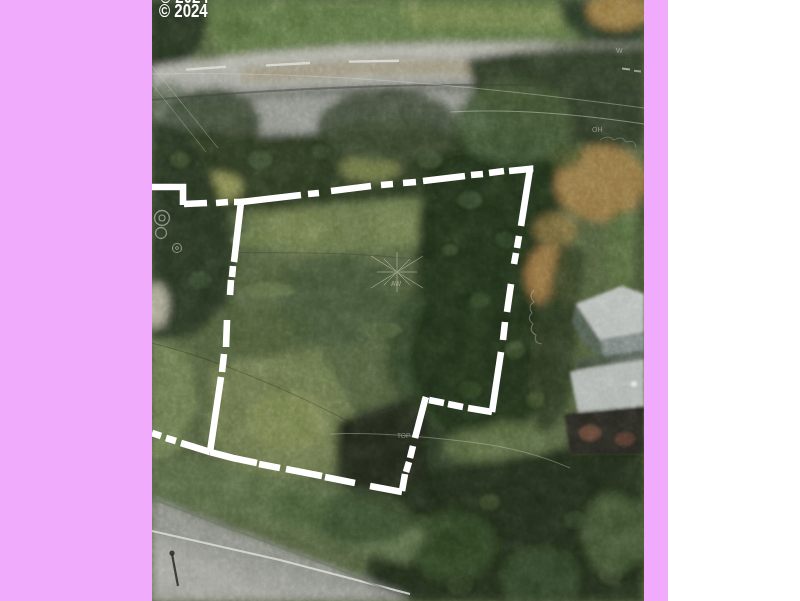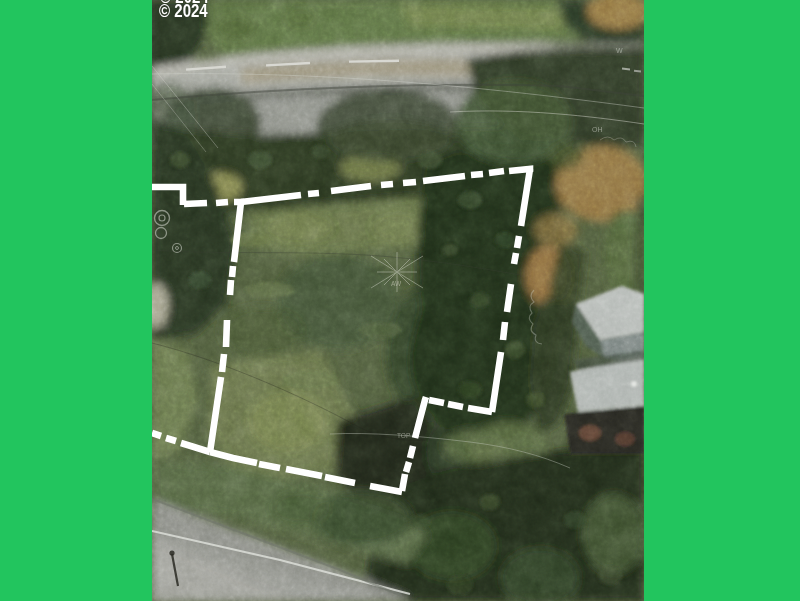--- a/index.html
+++ b/index.html
@@ -1,16 +1,16 @@
 <!DOCTYPE html>
 <html><head>
 <meta charset="utf-8">
 <style>
   html,body{margin:0;padding:0;background:#ffffff;}
-  .page{position:relative;width:800px;height:601px;background:#22c55e;overflow:hidden;
+  .page{position:relative;width:668px;height:601px;background:#f0abfc;overflow:hidden;
         font-family:"Liberation Sans", sans-serif;}
   svg{position:absolute;left:0;top:0;}
 </style>
 </head>
 <body>
 <div class="page">
 
 <svg width="800" height="601" viewBox="0 0 800 601">
 <defs>
   <clipPath id="photo">

